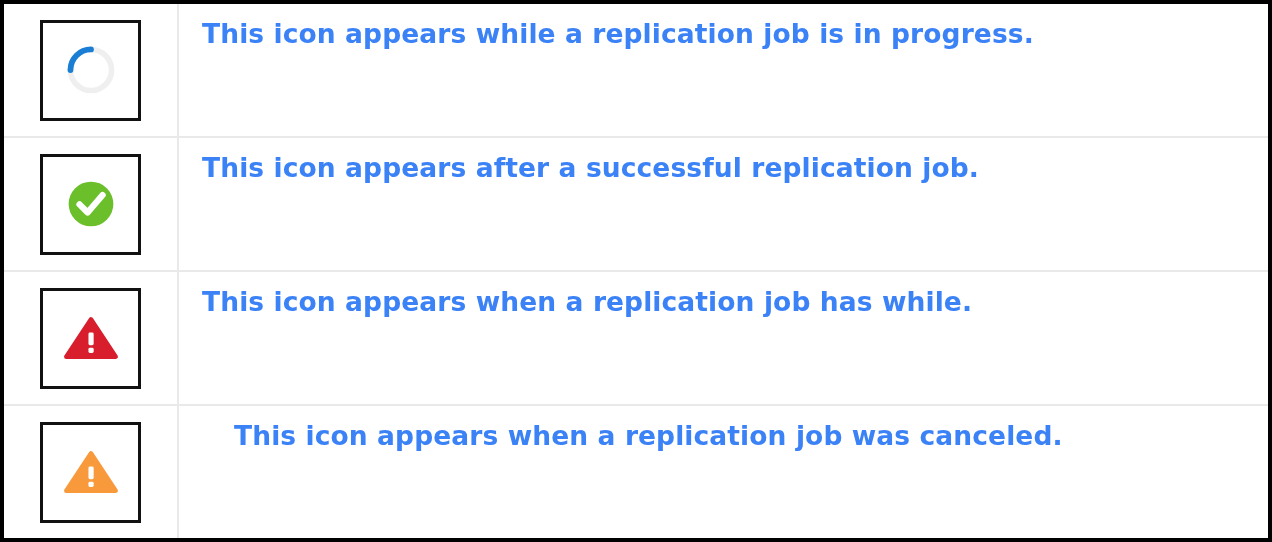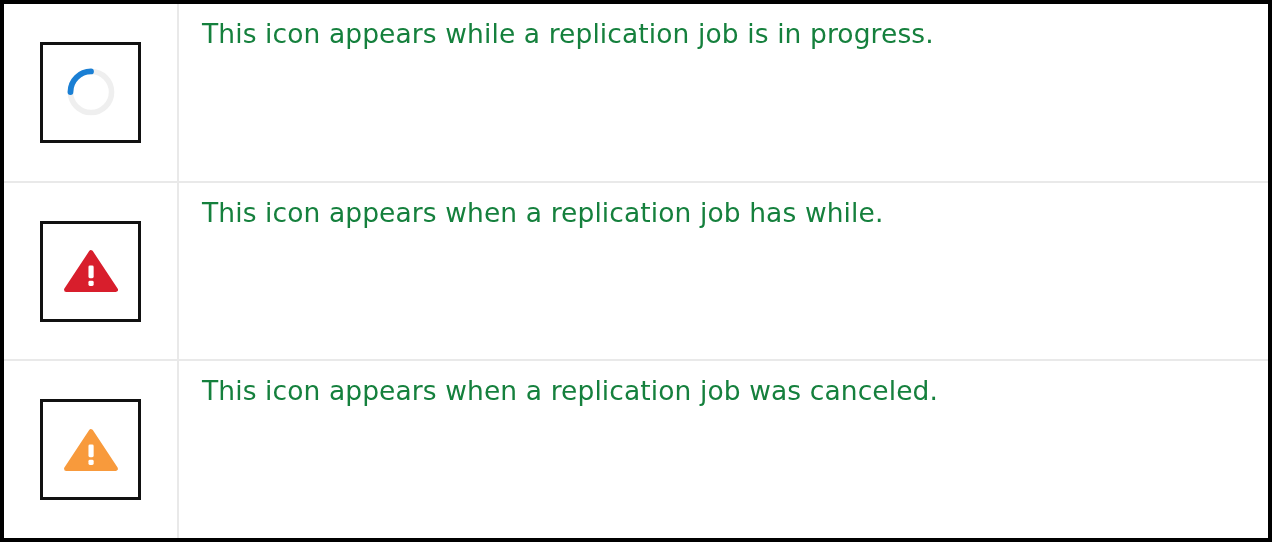--- a/index.html
+++ b/index.html
@@ -27,20 +27,21 @@
     display: flex;
     flex-direction: row;
     align-items: stretch;
     box-sizing: border-box;
     border-bottom: 2px solid #e9e9e9;
     flex: 1 1 0;
     min-height: 0;
   }
   .legend-row:last-child {
     border-bottom: none;
+    gap: 32px;
   }
 
   .icon-cell {
     box-sizing: border-box;
     width: 175px;
     flex: 0 0 175px;
     border-right: 2px solid #e9e9e9;
     display: flex;
     align-items: center;
     justify-content: center;
@@ -68,23 +69,24 @@
     flex: 1 1 auto;
     display: flex;
     align-items: flex-start;
     padding: 14px 20px 0 23px;
   }
 
   .desc-text {
     font-family: "DejaVu Sans", sans-serif;
     font-size: 26.5px;
     line-height: 1.22;
-    color: #15803d;
+    color: #3b82f6;
     letter-spacing: 0.1px;
     white-space: nowrap;
+    font-weight: bold;
   }
 </style>
 </head>
 <body>
 
 <div class="legend-table">
 
   <div class="legend-row">
     <div class="icon-cell">
       <div class="icon-box">
@@ -92,20 +94,33 @@
           <circle cx="24" cy="24" r="17" fill="none" stroke="#efefef" stroke-width="4.6"></circle>
           <path d="M 24 7 A 17 17 0 0 0 7 24" fill="none" stroke="#1a7fd4" stroke-width="4.8" stroke-linecap="round"></path>
         </svg>
       </div>
     </div>
     <div class="text-cell">
       <span class="desc-text">This icon appears while a replication job is in progress.</span>
     </div>
   </div>
 
+  <div class="legend-row">
+    <div class="icon-cell">
+      <div class="icon-box">
+        <svg class="icon-glyph" viewBox="0 0 48 48">
+          <circle cx="24" cy="24" r="18.5" fill="#6abf2a"></circle>
+          <path d="M 14.5 24.3 L 21.2 31 L 33.6 16.6" fill="none" stroke="#ffffff" stroke-width="5.2" stroke-linecap="round" stroke-linejoin="round"></path>
+        </svg>
+      </div>
+    </div>
+    <div class="text-cell">
+      <span class="desc-text">This icon appears after a successful replication job.</span>
+    </div>
+  </div>
 
   <div class="legend-row">
     <div class="icon-cell">
       <div class="icon-box">
         <svg class="icon-glyph" viewBox="0 0 48 48">
           <path d="M 24 8.5 L 44.5 39.5 L 3.5 39.5 Z" fill="#d81e2c" stroke="#d81e2c" stroke-width="3.6" stroke-linejoin="round"></path>
           <rect x="21.9" y="19.5" width="4.3" height="10.4" rx="1.2" fill="#ffffff"></rect>
           <rect x="21.9" y="32.1" width="4.3" height="4.3" rx="1.2" fill="#ffffff"></rect>
         </svg>
       </div>

